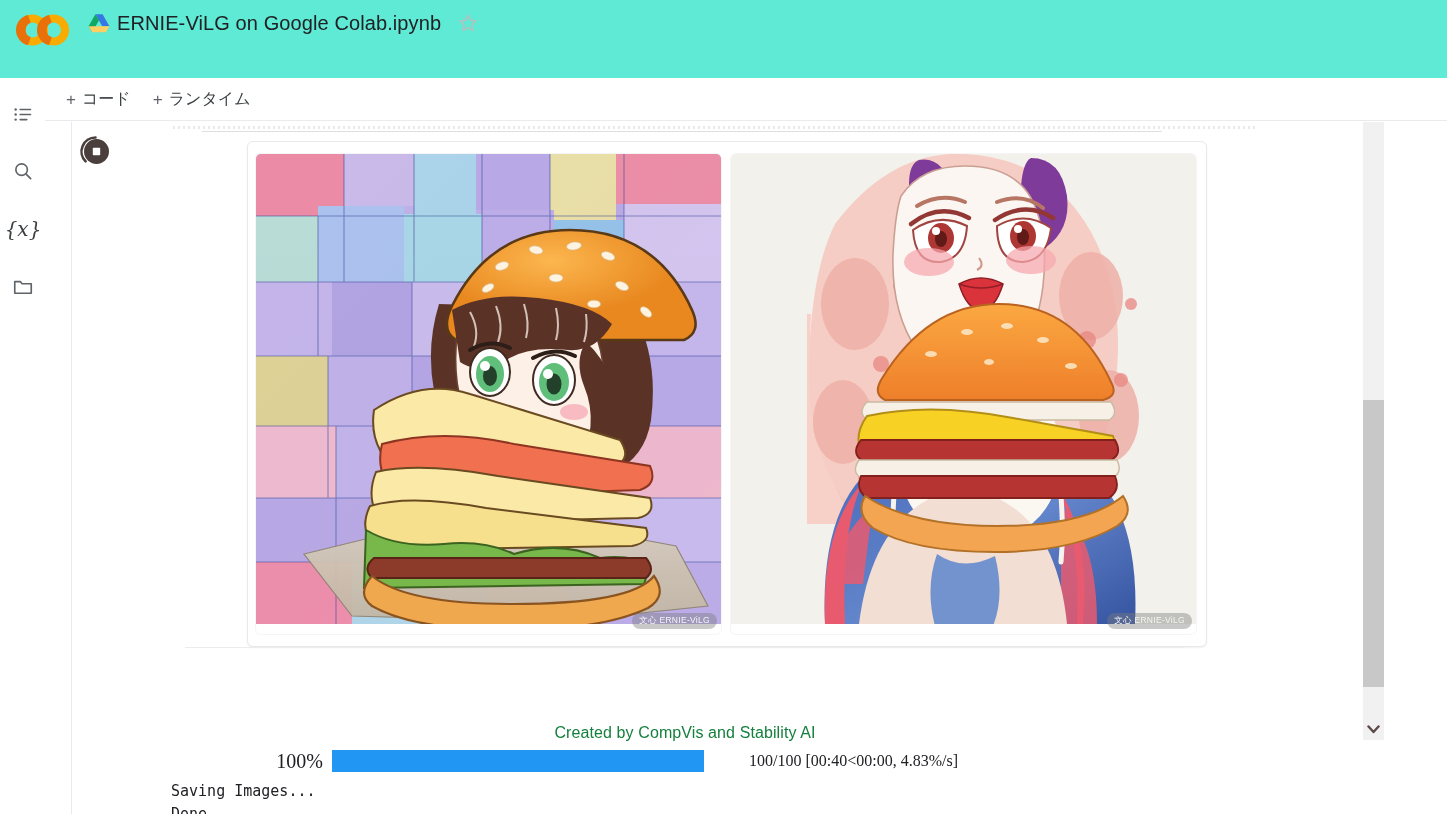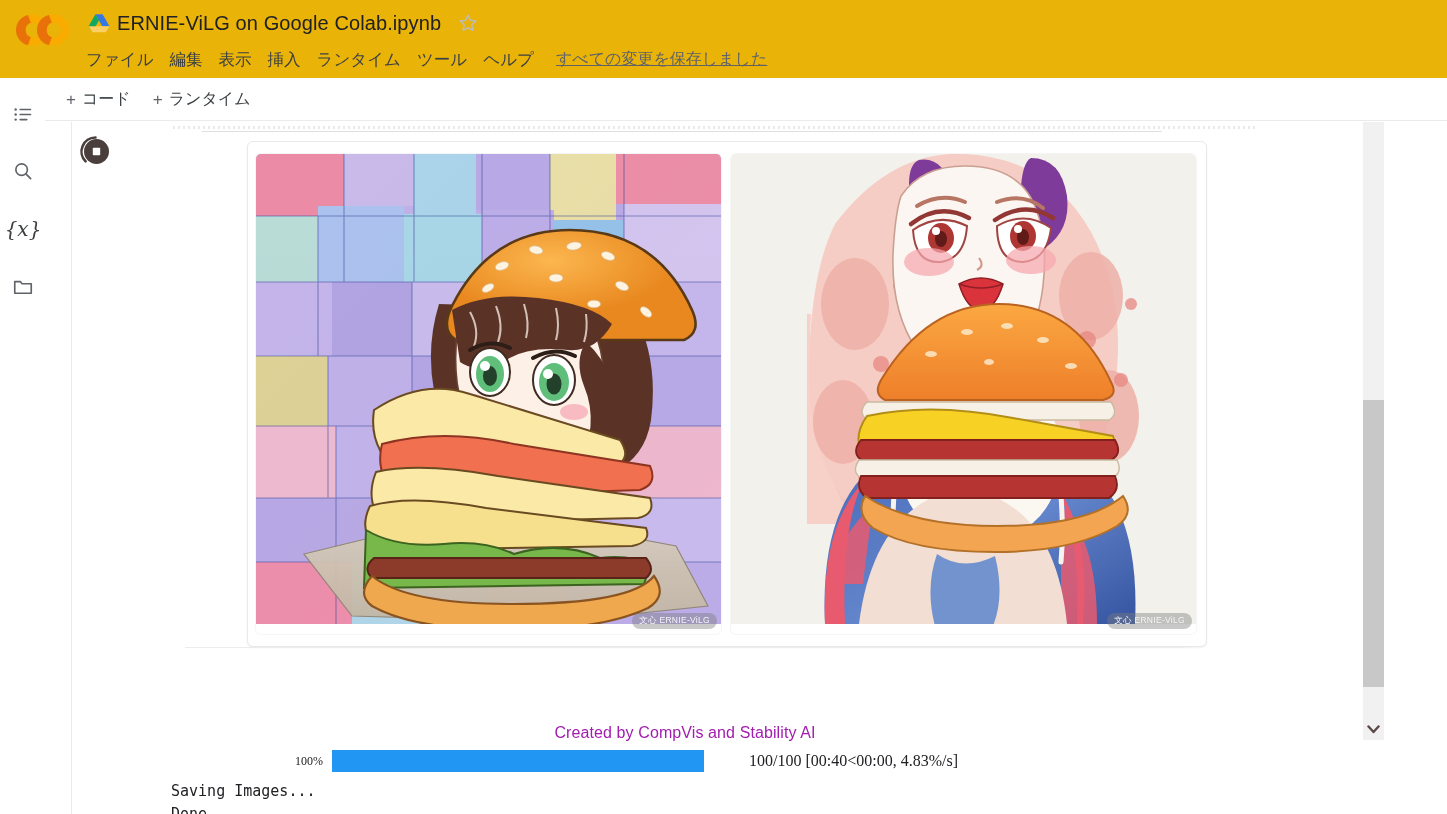--- a/index.html
+++ b/index.html
@@ -10,21 +10,21 @@
     background: #ffffff;
     font-family: "Liberation Sans", "DejaVu Sans", sans-serif;
     color: #202124;
   }
 
   #app { position: relative; width: 1447px; height: 814px; }
 
   
   #header {
     position: absolute; top: 0; left: 0; width: 1447px; height: 78px;
-    background: #eab308;
+    background: #5eead4;
   }
   #logo-co {
     position: absolute; left: 14px; top: 8px;
     width: 58px; height: 44px;
   }
   #title-row {
     position: absolute; left: 88px; top: 8px;
     display: flex; align-items: center; height: 30px;
   }
   #drive-icon { width: 22px; height: 20px; margin-right: 7px; flex: none; }
@@ -132,33 +132,33 @@
     font-family: "Liberation Sans", sans-serif;
   }
 
   #divider-rule {
     position: absolute; left: 12px; top: 525px; width: 1000px; height: 1px;
     background: #ececec;
   }
 
   #credit-line {
     position: absolute; left: 0; top: 602px; width: 1024px;
-    text-align: center; font-size: 16px; color: #a21caf;
+    text-align: center; font-size: 16px; color: #15803d;
     letter-spacing: 0.1px;
   }
 
   
   #progress-row {
     position: absolute; left: -1px; top: 626px;
     width: 1010px; height: 26px;
     display: flex; align-items: center;
   }
   #progress-pct {
     width: 160px; text-align: right; padding-right: 9px;
-    font-size: 12px; color: #202124;
+    font-size: 20px; color: #202124;
     font-family: "Liberation Serif", serif;
   }
   #progress-track {
     width: 372px; height: 22px; background: #ffffff; flex: none;
   }
   #progress-fill { height: 100%; background: #2196f3; }
   #progress-meta {
     padding-left: 10px; font-size: 16px; color: #202124;
     white-space: nowrap; font-family: "Liberation Serif", serif; margin-left: 35px;
   }
@@ -220,30 +220,20 @@
         </svg>
       </span>
       <span id="doc-title">ERNIE-ViLG on Google Colab.ipynb</span>
       <span id="star-icon">
         <svg width="22" height="22" viewBox="0 0 24 24" aria-hidden="true">
           <path d="M12 3.5 l2.6 5.5 6 .8 -4.4 4.2 1.1 6 -5.3-2.9 -5.3 2.9 1.1-6 -4.4-4.2 6-.8 Z" fill="none" stroke="#bdbdbd" stroke-width="1.6" stroke-linejoin="round"></path>
         </svg>
       </span>
     </div>
 
-    <div id="menubar">
-      <div class="menu-item">ファイル</div>
-      <div class="menu-item">編集</div>
-      <div class="menu-item">表示</div>
-      <div class="menu-item">挿入</div>
-      <div class="menu-item">ランタイム</div>
-      <div class="menu-item">ツール</div>
-      <div class="menu-item">ヘルプ</div>
-      <div id="save-status">すべての変更を保存しました</div>
-    </div>
   </div>
 
   <div id="toolbar">
     <div id="toolbar-inner">
       <div class="add-btn">
         <span class="plus">+</span>
         <span>コード</span>
       </div>
       <div class="add-btn">
         <span class="plus">+</span>

